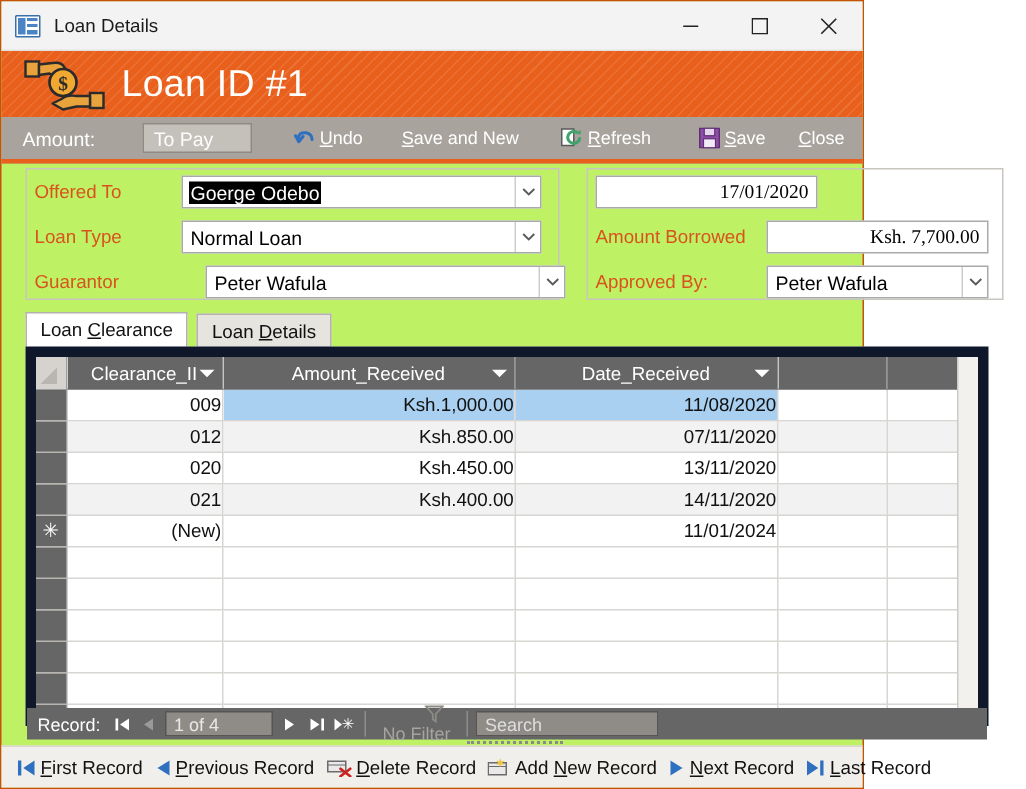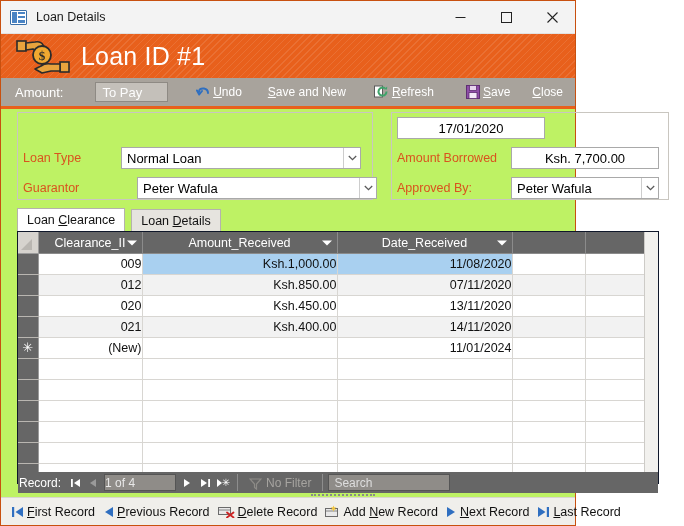--- a/index.html
+++ b/index.html
@@ -164,21 +164,21 @@
     position: relative;
   }
   .finput .txt {
     font-size: 13px;
     color: #000000;
     padding: 0 5px;
     flex: 1;
     white-space: nowrap;
     overflow: hidden;
   }
-  .finput .txt.right { text-align: center; }
+  .finput .txt.right { text-align: right; font-family: Liberation Serif, serif; }
   .finput .txt.sel {
     background: #000000;
     color: #ffffff;
     flex: 0 0 auto;
     padding: 0 1px;
     margin-left: 4px;
   }
   .combo-arrow {
     width: 16px;
     height: 100%;
@@ -216,21 +216,21 @@
     height: 24px;
     font-weight: normal;
   }
 
   
   .sheet {
     position: absolute;
     left: 16px; top: 230px;
     width: 642px; height: 253px;
     background: #ffffff;
-    border: 1px solid #0f172a;
+    border: 7px solid #0f172a;
     box-sizing: border-box;
     overflow: hidden;
   }
   table.grid {
     border-collapse: collapse;
     table-layout: fixed;
     width: 640px;
     font-size: 12.5px;
   }
   table.grid th, table.grid td {
@@ -315,43 +315,45 @@
     position: absolute;
     left: 17px; top: 471px;
     width: 640px; height: 21px;
     background: #666666;
     display: flex;
     align-items: center;
     color: #ffffff;
     font-size: 12px;
     box-sizing: border-box;
   }
-  .navbar .lbl { margin-left: 1px; margin-right: 5px; }
+  .navbar .lbl { margin-left: 7px; margin-right: 5px; }
   .nbtn {
     width: 18px; height: 19px;
     display: flex; align-items: center; justify-content: center;
     color: #ffffff;
   }
   .nbtn.dim { color: #9a9a9a; }
   .recbox {
     width: 72px; height: 17px;
     background: #8f8c88;
     border: 1px solid #555;
     box-sizing: border-box;
     display: flex; align-items: center;
     color: #e8e8e8;
     font-size: 12px;
+    padding-left: 5px;
     margin: 0 2px;
   }
   .navsep { width: 1px; height: 17px; background: #8d8d8d; margin: 0 5px; }
   .filterbtn {
     display: flex; align-items: flex-end;
     color: #a6a4a0;
     font-size: 12px;
     padding: 0 6px;
+    flex-direction: column;
   }
   .searchbox {
     width: 122px; height: 17px;
     background: #8f8c88;
     border: 1px solid #555;
     box-sizing: border-box;
     display: flex; align-items: center;
     color: #dedede;
     font-size: 12px;
     padding-left: 5px;
@@ -485,20 +487,32 @@
     <div class="cmdbtn" style="margin-left:10px; margin-right:6px">
       <span><u>C</u>lose</span>
     </div>
   </div>
 
   <div class="fields">
 
     <div class="panel left"></div>
     <div class="panel right"></div>
 
+    <div class="frow" style="left:22px; top:9px;">
+      <div class="flabel" style="width:98px">Offered To</div>
+      <div class="finput" style="width:240px">
+        <div class="txt sel">Goerge Odebo</div>
+        <div style="flex:1"></div>
+        <div class="combo-arrow">
+          <svg width="9" height="6" viewBox="0 0 9 6">
+              <path d="M0.8 1 L4.5 4.6 L8.2 1" fill="none" stroke="#5a5a5a" stroke-width="1.3"></path>
+            </svg>
+        </div>
+      </div>
+    </div>
 
     <div class="frow" style="left:22px; top:39px;">
       <div class="flabel" style="width:98px">Loan Type</div>
       <div class="finput" style="width:240px">
         <div class="txt">Normal Loan</div>
         <div class="combo-arrow">
           <svg width="9" height="6" viewBox="0 0 9 6">
               <path d="M0.8 1 L4.5 4.6 L8.2 1" fill="none" stroke="#5a5a5a" stroke-width="1.3"></path>
             </svg>
         </div>

